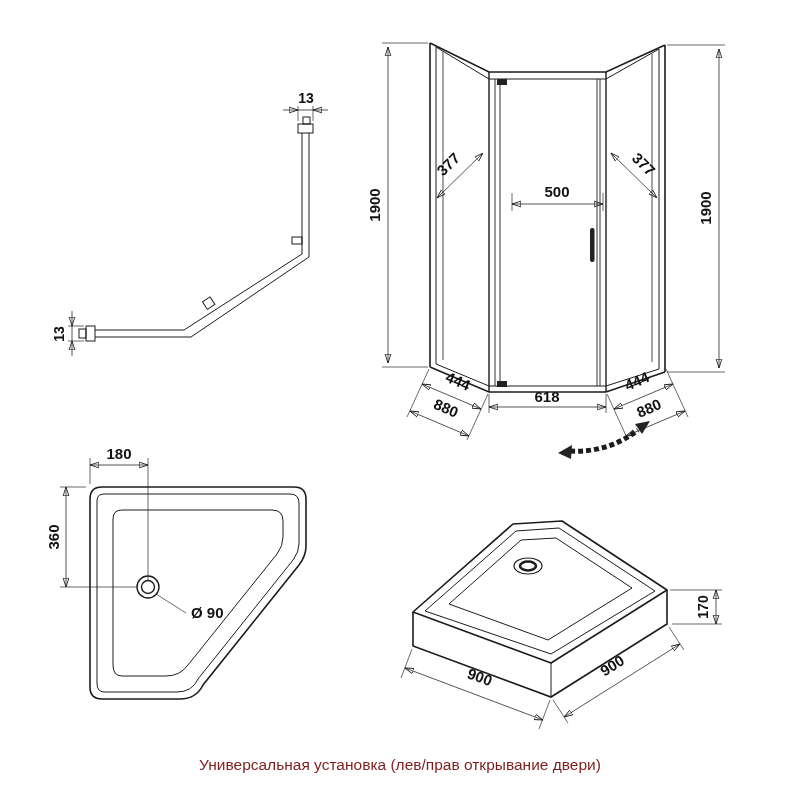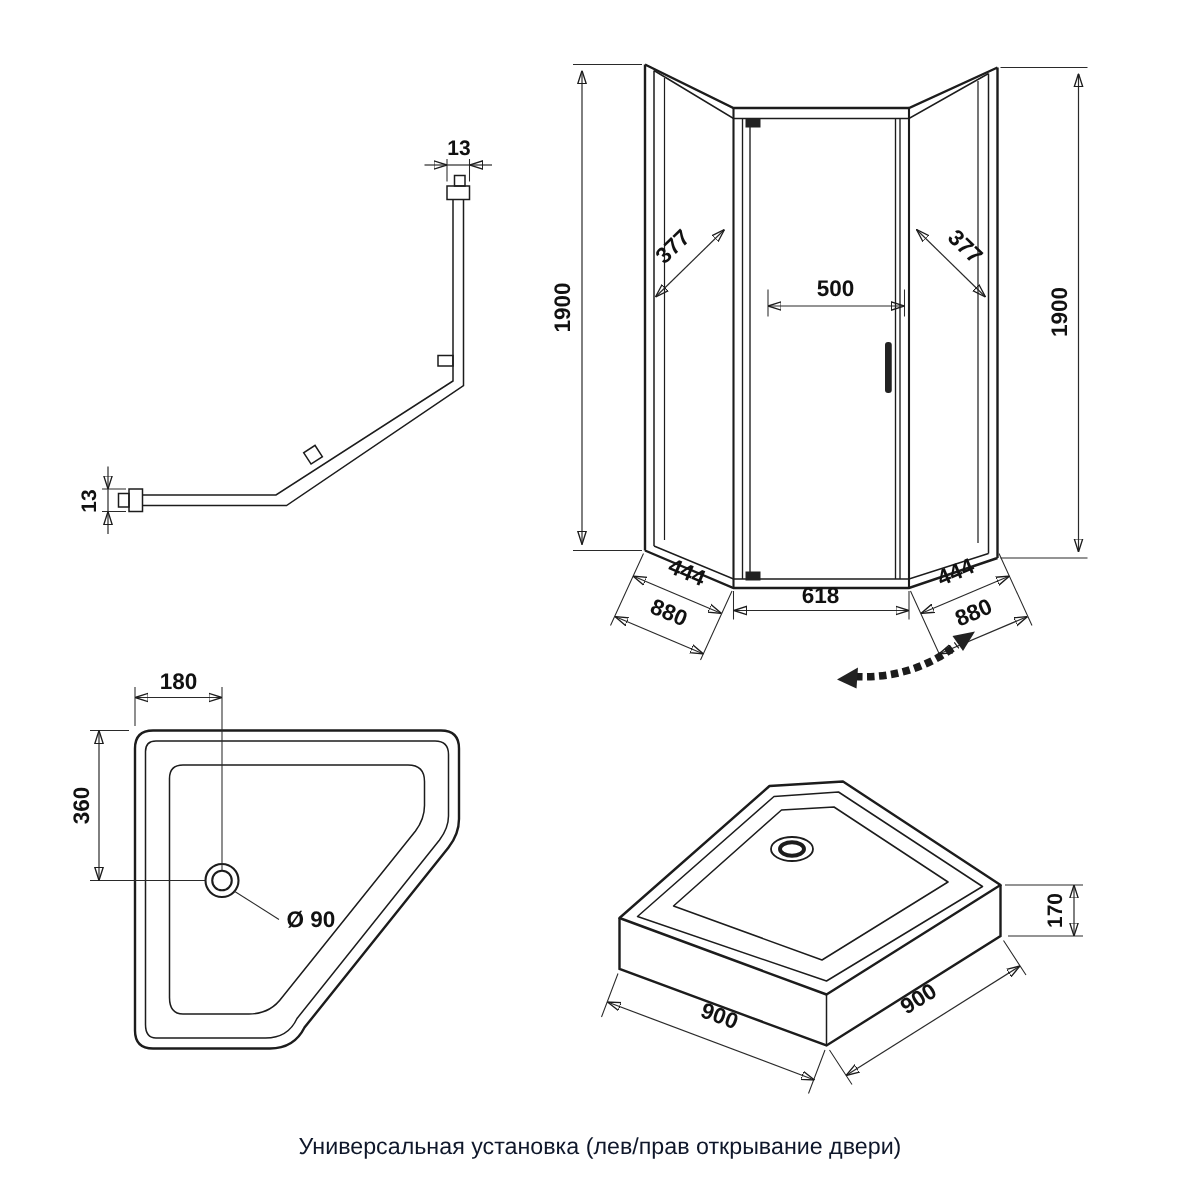--- a/index.html
+++ b/index.html
@@ -8,21 +8,21 @@
   path,line,rect,circle,ellipse{fill:none;stroke:#1c1c1c;}
   .ol{stroke-width:1.6;}
   .ml{stroke-width:1;}
   .tl{stroke-width:.8;}
   .dim{stroke:#2a2a2a;stroke-width:.8;}
   .ext{stroke:#2a2a2a;stroke-width:.7;}
   text{fill:#111;font-family:"Liberation Sans",sans-serif;}
   .dim-t{font-size:15px;font-weight:600;}
   .dim-s{font-size:14px;font-weight:600;}
   .solid{fill:#222;stroke:none;}
-  #caption{position:absolute;left:0;top:756px;width:800px;text-align:center;font-size:15.5px;color:#0f172a;}
+  #caption{position:absolute;left:0;top:756px;width:800px;text-align:center;font-size:15.5px;color:#7f1d1d;}
 </style>
 </head>
 <body>
 
 <svg width="800" height="800" viewBox="0 0 800 800">
   <defs>
     <marker id="arr" viewBox="0 0 10 10" refX="10" refY="5" markerWidth="11" markerHeight="11" orient="auto-start-reverse">
       <path d="M0 1.8 L10 5 L0 8.2 Z" fill="#111" stroke="none"></path>
     </marker>
   </defs>

